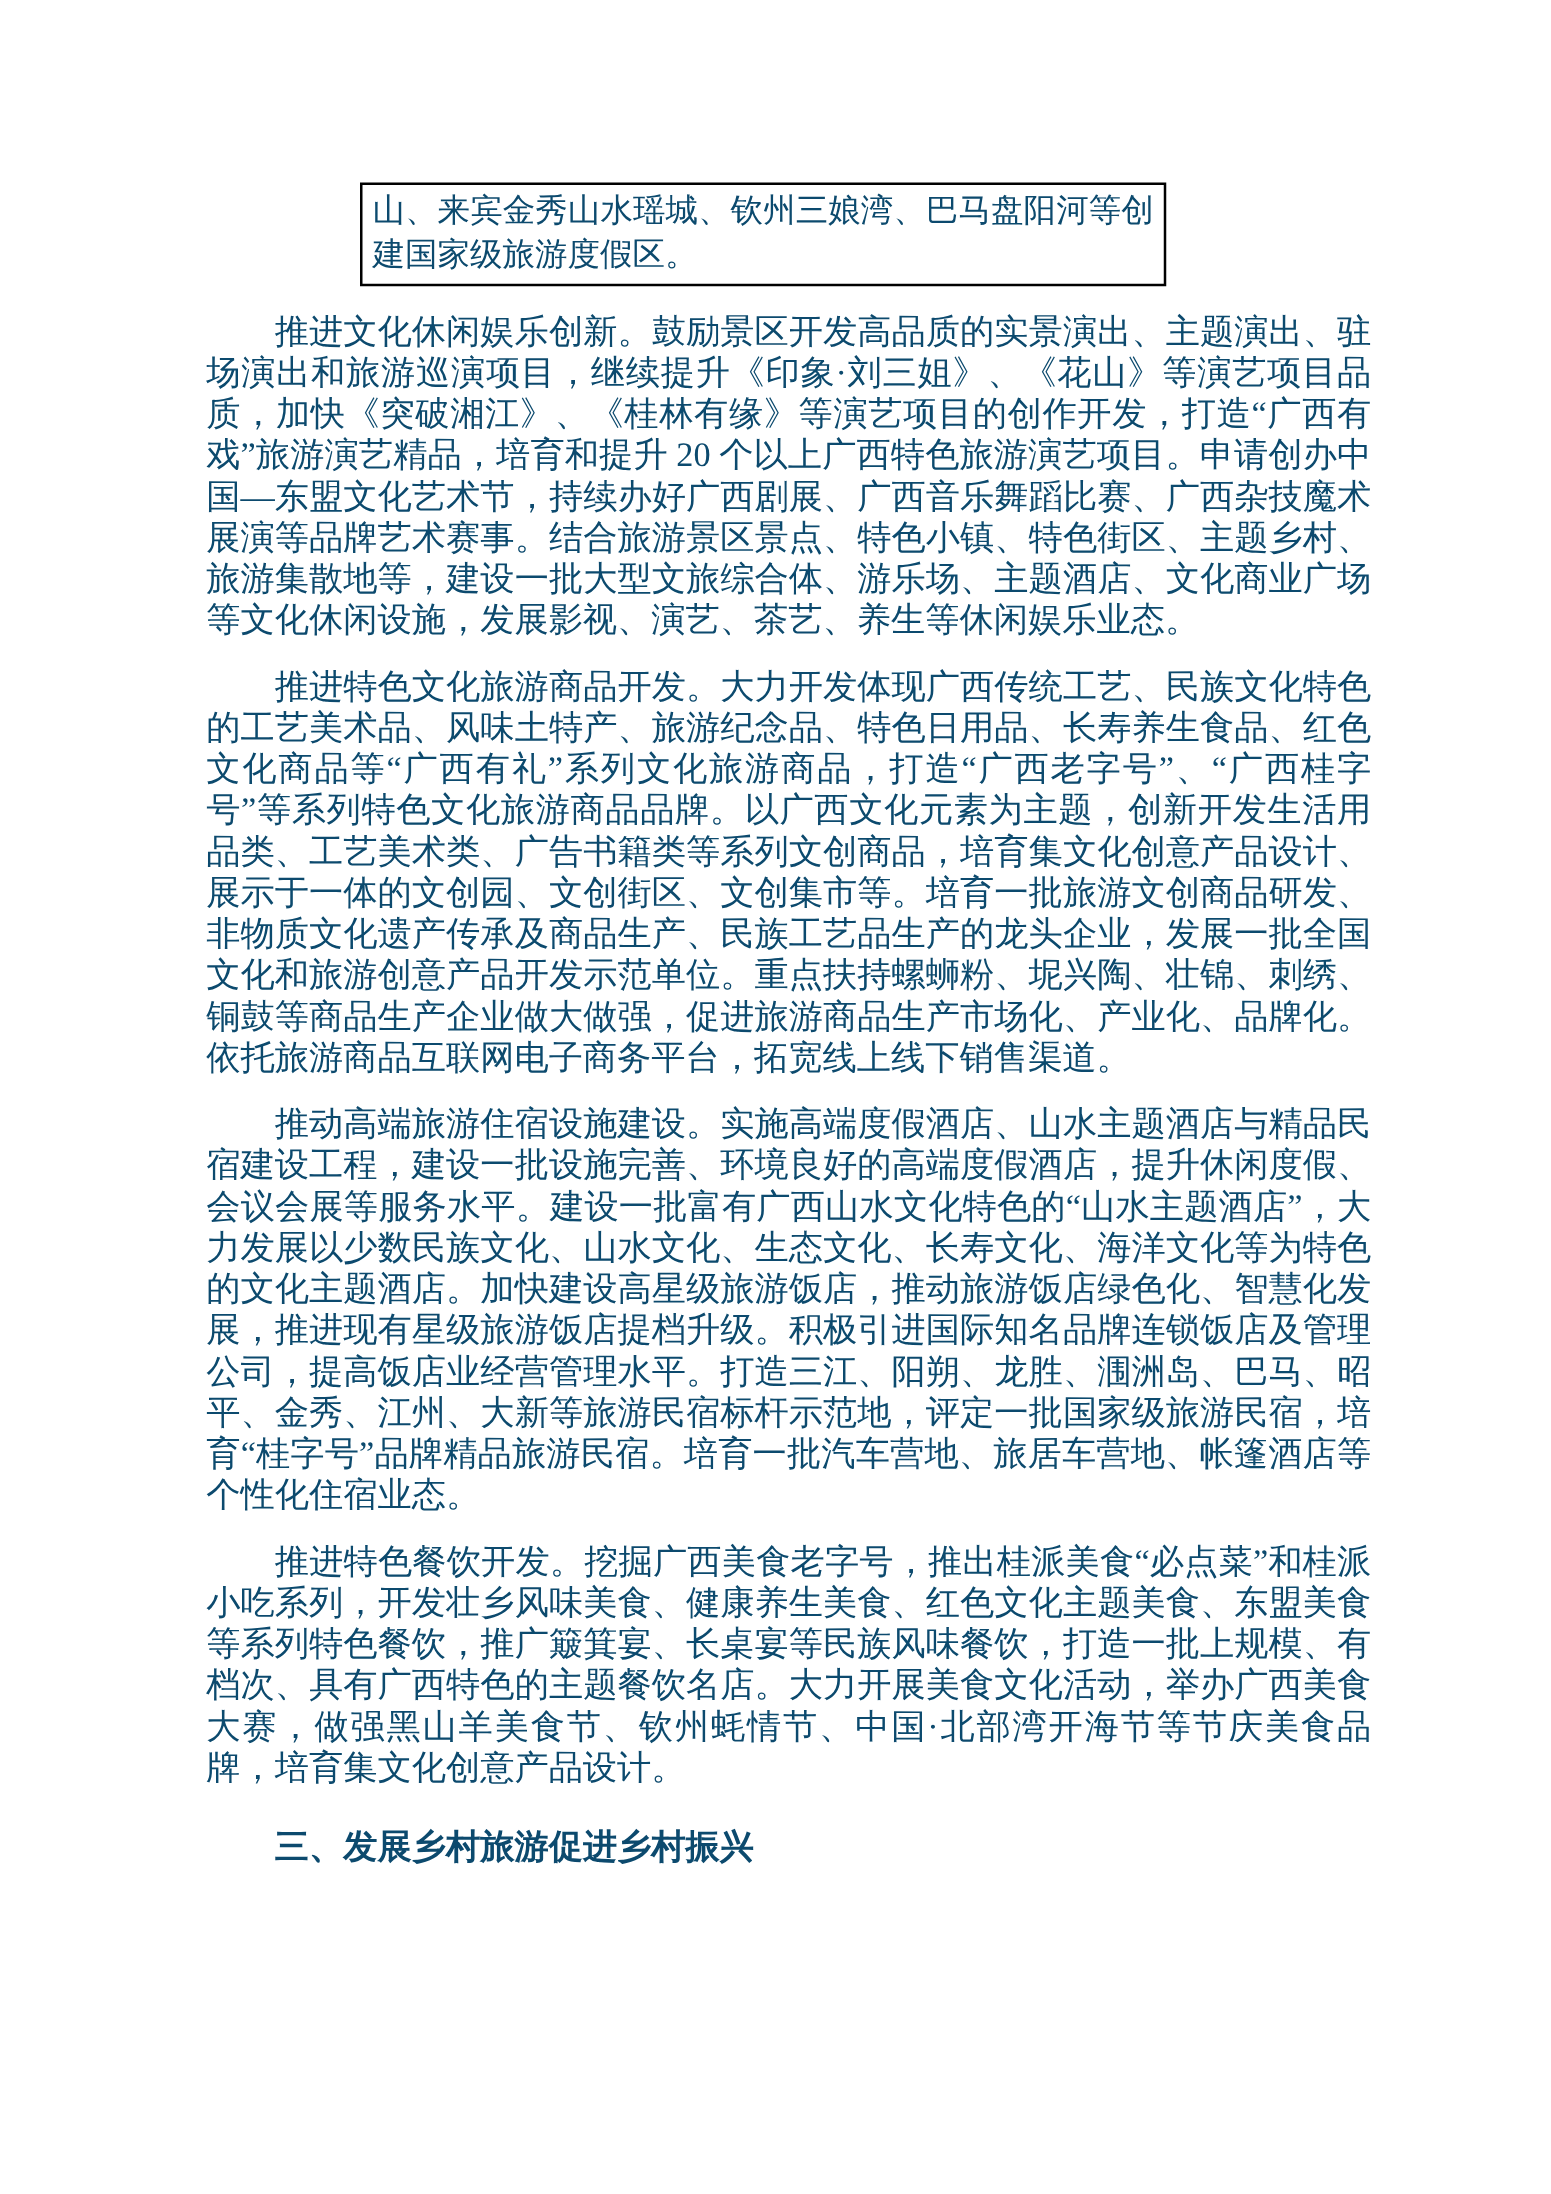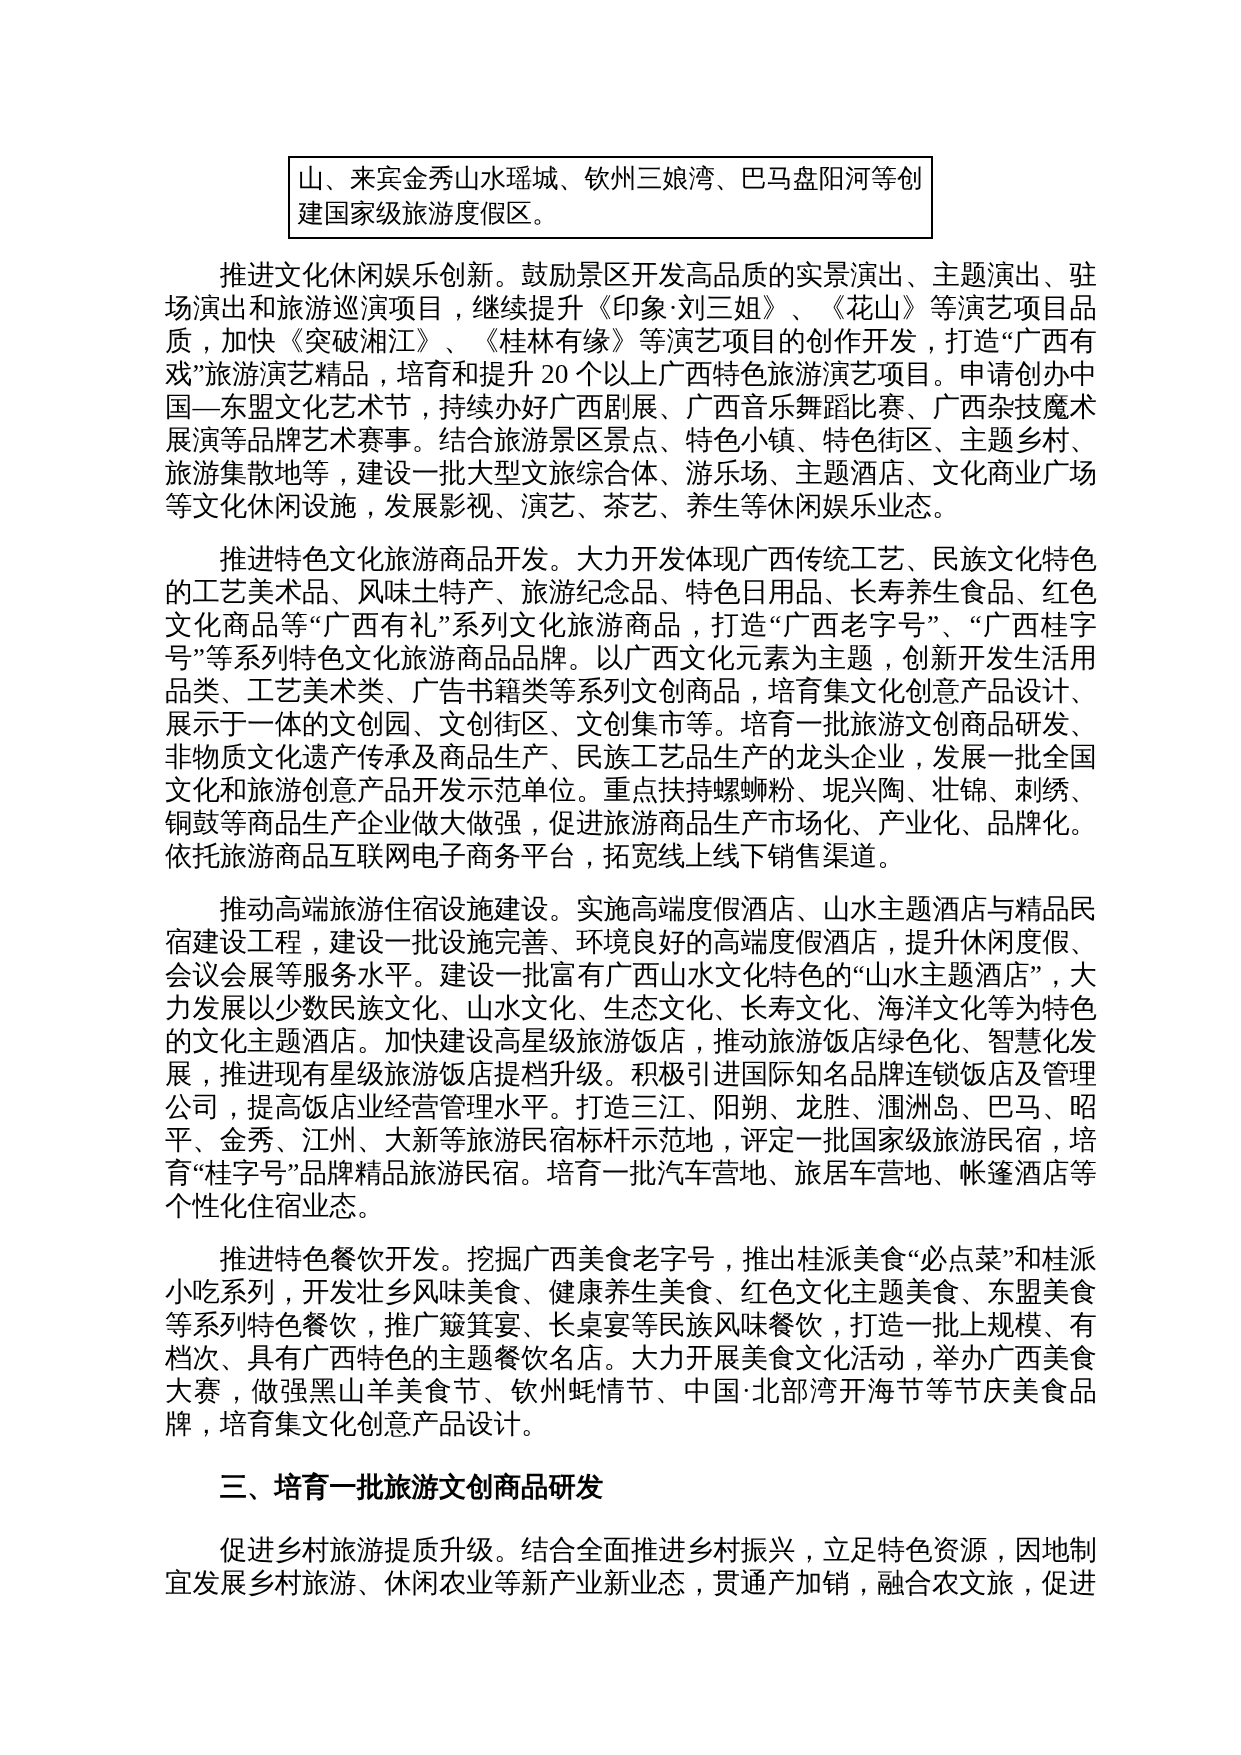--- a/index.html
+++ b/index.html
@@ -6,23 +6,23 @@
   .page {
     position: relative;
     width: 1241px;
     height: 1755px;
     background: #ffffff;
     overflow: hidden;
   }
   .content {
     position: absolute;
     left: 165px;
-    top: 156px;
+    top: 146px;
     width: 932px;
-    color: #000000;
+    color: #0c4a6e;
     font-family: "Liberation Serif", "DejaVu Serif", serif;
     font-size: 27.4px;
     line-height: 33px;
     text-align: justify;
     text-justify: inter-ideograph;
   }
   .callout-box {
     box-sizing: border-box;
     margin-left: 123px;
     width: 645px;
@@ -56,18 +56,17 @@
     </div>
 
     <p class="para first">推进文化休闲娱乐创新。鼓励景区开发高品质的实景演出、主题演出、驻场演出和旅游巡演项目，继续提升《印象·刘三姐》、《花山》等演艺项目品质，加快《突破湘江》、《桂林有缘》等演艺项目的创作开发，打造“广西有戏”旅游演艺精品，培育和提升 20 个以上广西特色旅游演艺项目。申请创办中国—东盟文化艺术节，持续办好广西剧展、广西音乐舞蹈比赛、广西杂技魔术展演等品牌艺术赛事。结合旅游景区景点、特色小镇、特色街区、主题乡村、旅游集散地等，建设一批大型文旅综合体、游乐场、主题酒店、文化商业广场等文化休闲设施，发展影视、演艺、茶艺、养生等休闲娱乐业态。</p>
 
     <p class="para">推进特色文化旅游商品开发。大力开发体现广西传统工艺、民族文化特色的工艺美术品、风味土特产、旅游纪念品、特色日用品、长寿养生食品、红色文化商品等“广西有礼”系列文化旅游商品，打造“广西老字号”、“广西桂字号”等系列特色文化旅游商品品牌。以广西文化元素为主题，创新开发生活用品类、工艺美术类、广告书籍类等系列文创商品，培育集文化创意产品设计、展示于一体的文创园、文创街区、文创集市等。培育一批旅游文创商品研发、非物质文化遗产传承及商品生产、民族工艺品生产的龙头企业，发展一批全国文化和旅游创意产品开发示范单位。重点扶持螺蛳粉、坭兴陶、壮锦、刺绣、铜鼓等商品生产企业做大做强，促进旅游商品生产市场化、产业化、品牌化。依托旅游商品互联网电子商务平台，拓宽线上线下销售渠道。</p>
 
     <p class="para">推动高端旅游住宿设施建设。实施高端度假酒店、山水主题酒店与精品民宿建设工程，建设一批设施完善、环境良好的高端度假酒店，提升休闲度假、会议会展等服务水平。建设一批富有广西山水文化特色的“山水主题酒店”，大力发展以少数民族文化、山水文化、生态文化、长寿文化、海洋文化等为特色的文化主题酒店。加快建设高星级旅游饭店，推动旅游饭店绿色化、智慧化发展，推进现有星级旅游饭店提档升级。积极引进国际知名品牌连锁饭店及管理公司，提高饭店业经营管理水平。打造三江、阳朔、龙胜、涠洲岛、巴马、昭平、金秀、江州、大新等旅游民宿标杆示范地，评定一批国家级旅游民宿，培育“桂字号”品牌精品旅游民宿。培育一批汽车营地、旅居车营地、帐篷酒店等个性化住宿业态。</p>
 
     <p class="para">推进特色餐饮开发。挖掘广西美食老字号，推出桂派美食“必点菜”和桂派小吃系列，开发壮乡风味美食、健康养生美食、红色文化主题美食、东盟美食等系列特色餐饮，推广簸箕宴、长桌宴等民族风味餐饮，打造一批上规模、有档次、具有广西特色的主题餐饮名店。大力开展美食文化活动，举办广西美食大赛，做强黑山羊美食节、钦州蚝情节、中国·北部湾开海节等节庆美食品牌，培育集文化创意产品设计。</p>
 
-    <h2 class="heading">三、培育一批旅游文创商品研发</h2>
+    <h2 class="heading">三、发展乡村旅游促进乡村振兴</h2>
 
-    <p class="para" style="margin-top:0;">促进乡村旅游提质升级。结合全面推进乡村振兴，立足特色资源，因地制宜发展乡村旅游、休闲农业等新产业新业态，贯通产加销，融合农文旅，促进</p>
 
   </div>
 </div>
 
 </body></html>

